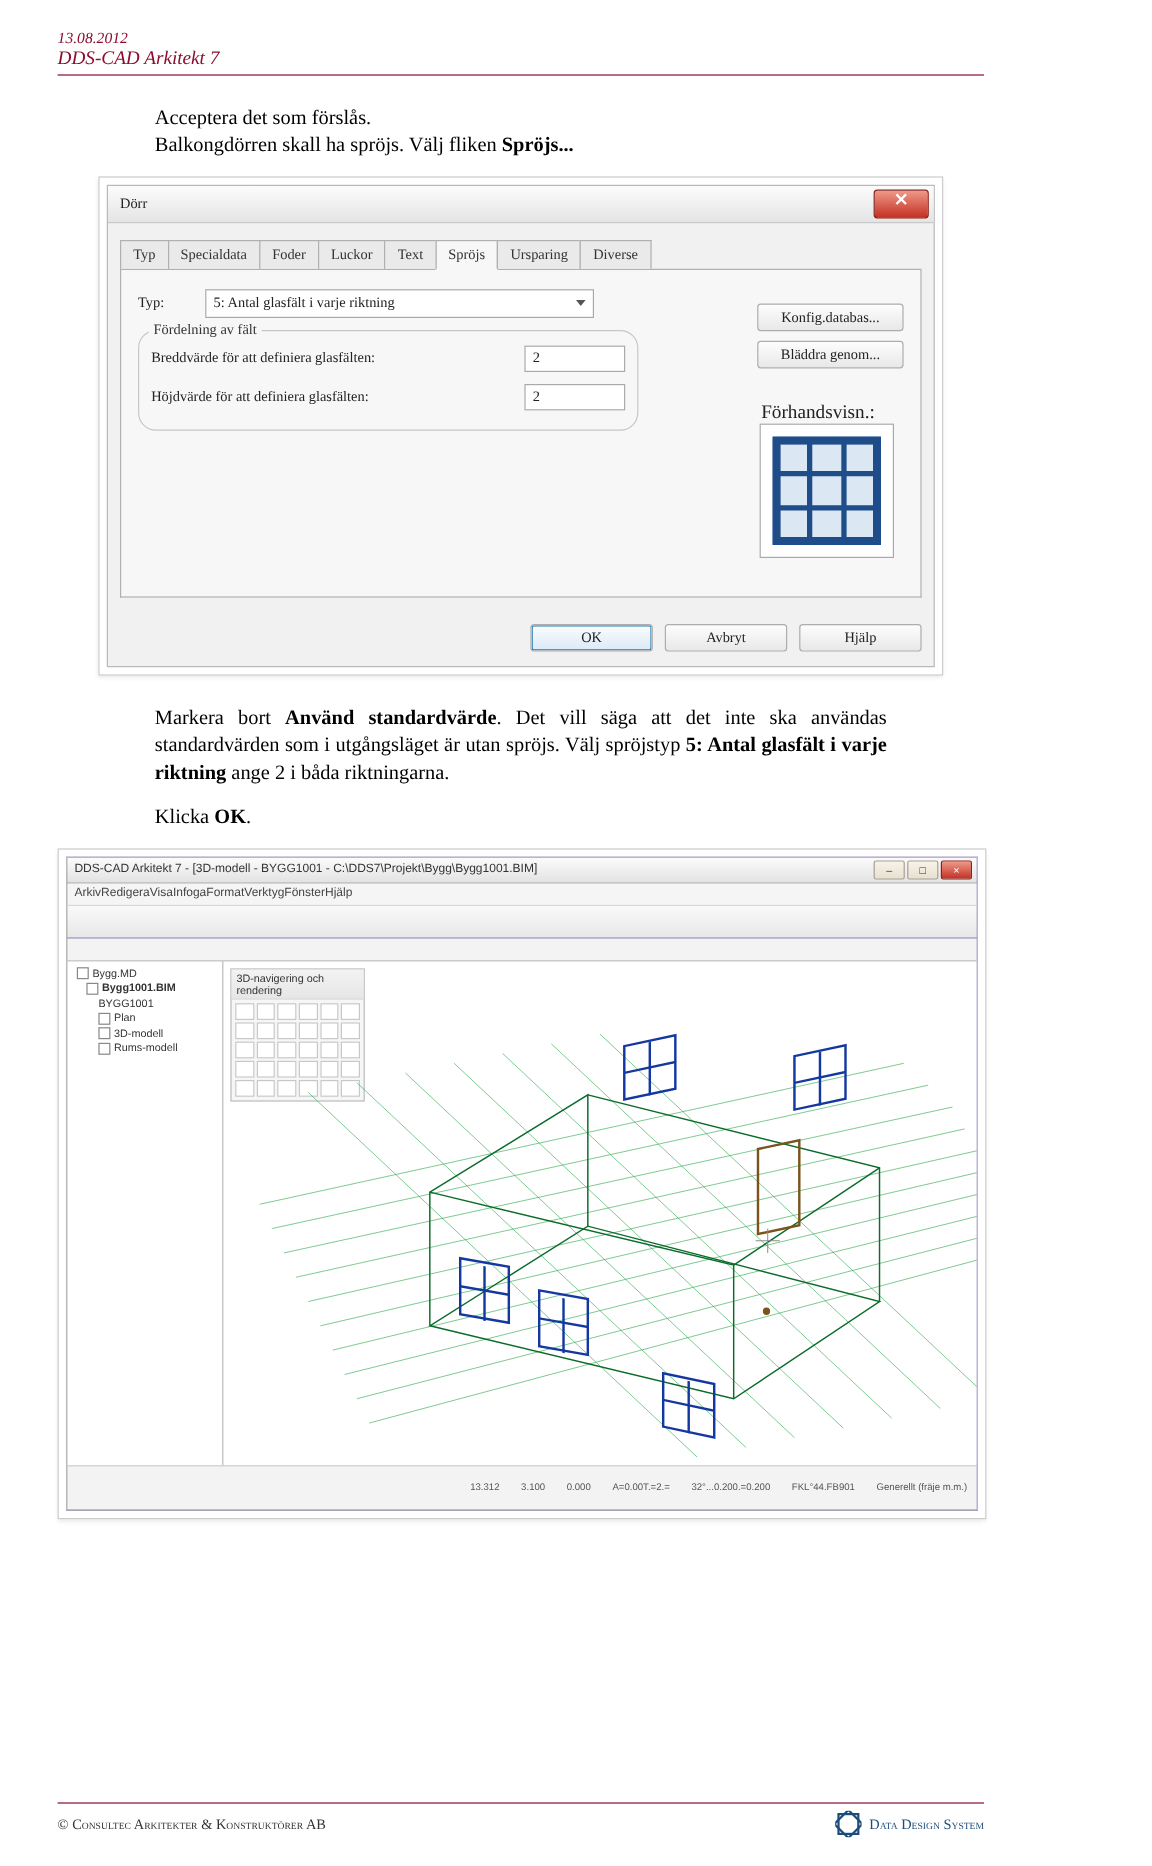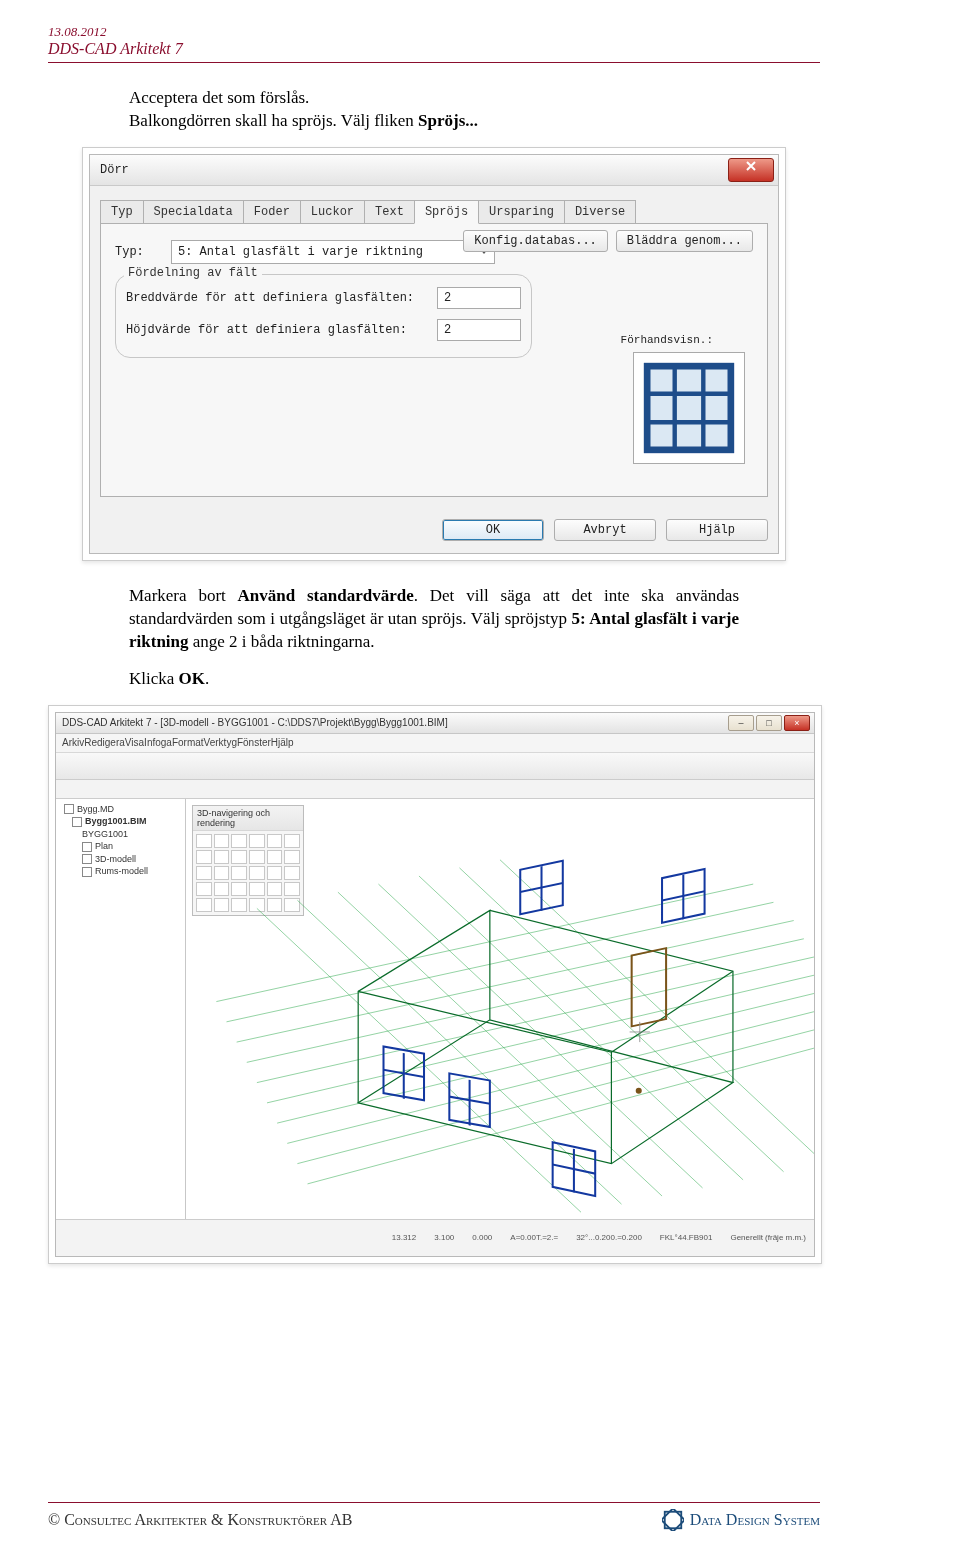--- a/index.html
+++ b/index.html
@@ -11,38 +11,38 @@
   .hdr .right{text-align:right;color:#8a0e2e;font-style:italic}
   .hdr .right .chap{font-size:13px}
   .hdr .right .title{font-size:26px;font-family:Georgia,serif}
   .hr{height:1px;background:#8a0e2e;margin:4px 0 24px 0}
 
   .body-txt{width:610px;margin:24px auto 14px auto;font-family:"Times New Roman",serif;font-size:17px;line-height:1.35;text-align:justify}
   .body-txt b{font-weight:bold}
 
   
   .dlg-wrap{width:690px;margin:0 auto 18px auto;border:1px solid #ccc;padding:6px;background:#fff;box-shadow:0 2px 4px rgba(0,0,0,.1)}
-  .dlg{background:#f1f1f1;border:1px solid #b9b9b9;font-family:Liberation Mono, monospace;font-size:12px;color:#222}
+  .dlg{background:#f1f1f1;border:1px solid #b9b9b9;font-family:Liberation Serif, serif;font-size:12px;color:#222}
   .dlg-titlebar{height:30px;display:flex;align-items:center;justify-content:space-between;background:linear-gradient(#fcfcfc,#e4e4e4);border-bottom:1px solid #c9c9c9;padding:0 4px 0 10px}
   .dlg-close{width:44px;height:22px;border-radius:3px;background:linear-gradient(#e98,#c53125);border:1px solid #8a2016;position:relative}
   .dlg-close svg{display:block;margin:auto}
   .tabbar{display:flex;gap:0;margin:14px 10px 0 10px;border-bottom:1px solid #b0b0b0}
   .tab{padding:4px 10px;border:1px solid #b0b0b0;border-bottom:none;background:#eaeaea;margin-right:-1px;color:#333;font-size:12px}
   .tab.active{background:#f7f7f7;border-bottom:1px solid #f7f7f7;margin-bottom:-1px;font-weight:normal}
   .tabbody{background:#f7f7f7;border:1px solid #b0b0b0;border-top:none;margin:0 10px 14px 10px;padding:16px 14px;position:relative;min-height:240px}
   .row{display:flex;align-items:center;margin-bottom:10px}
   .chk{width:14px;height:14px;border:1px solid #888;background:#fff;margin-right:6px}
   .combo{display:flex;align-items:center;border:1px solid #aaa;background:#fff;height:22px;padding:0 6px;width:310px;justify-content:space-between}
   .combo .arrow{width:0;height:0;border-left:4px solid transparent;border-right:4px solid transparent;border-top:5px solid #555}
   .field-group{border:1px solid #c7c7c7;border-radius:15px;padding:12px 10px 6px 10px;margin-top:8px;position:relative;width:395px}
   .field-group .legend{position:absolute;top:-9px;left:8px;background:#f7f7f7;padding:0 4px;font-size:12px;color:#333}
   .num-input{border:1px solid #aaa;background:#fff;height:20px;width:70px;padding:0 6px;display:flex;align-items:center}
-  .side-btns{position:absolute;right:14px;top:6px;display:flex;flex-direction:row;gap:8px}
+  .side-btns{position:absolute;right:14px;top:28px;display:flex;flex-direction:column;gap:8px}
   .winbtn{border:1px solid #adadad;background:linear-gradient(#fdfdfd,#e8e8e8);padding:3px 10px;border-radius:3px;min-width:100px;text-align:center;font-size:12px}
-  .preview-lbl{position:absolute;right:54px;top:110px;font-size:11px}
+  .preview-lbl{position:absolute;right:38px;top:110px;font-size:16px}
   .preview-box{position:absolute;right:22px;top:128px;width:110px;height:110px;border:1px solid #aaa;background:#fff}
   .preview-box svg{width:100%;height:100%}
   .dlg-foot{display:flex;justify-content:flex-end;gap:10px;padding:8px 10px 12px 10px}
   .dlg-foot .winbtn{min-width:80px}
   .dlg-foot .winbtn.primary{box-shadow:0 0 0 1px #2a7ab0 inset;background:linear-gradient(#fafdff,#dce9f5)}
 
   
   .shot-wrap{width:760px;margin:14px auto 0 auto;border:1px solid #ccc;padding:6px;background:#fff;box-shadow:0 2px 4px rgba(0,0,0,.1)}
   .appwin{border:1px solid #b9b9b9;font-family:"Segoe UI",Tahoma,sans-serif;font-size:10px;color:#333;background:#4c1d95}
   .appwin .titlebar{height:20px;background:linear-gradient(#fbfbfb,#e3e3e3);border-bottom:1px solid #c6c6c6;display:flex;justify-content:space-between;align-items:center;padding:0 4px 0 6px}
@@ -61,21 +61,21 @@
   .viewport{flex:1;background:#fff;position:relative}
   .palette{position:absolute;left:6px;top:6px;width:110px;background:#f6f6f6;border:1px solid #bcbcbc;font-size:9px}
   .palette .pt{padding:2px 4px;border-bottom:1px solid #d6d6d6;background:linear-gradient(#f3f3f3,#e6e6e6)}
   .palette .grid{display:grid;grid-template-columns:repeat(6,1fr);gap:2px;padding:3px}
   .palette .grid span{height:12px;border:1px solid #c8c8c8;background:#fff}
   .drawing{position:absolute;inset:0}
   .statusbar{height:16px;background:#f3f3f3;border-top:1px solid #ccc;font-size:8px;display:flex;justify-content:flex-end;gap:18px;padding:10px 8px;align-items:center;color:#555}
 
   
   .ftr-line{position:absolute;left:48px;right:48px;bottom:52px;height:1px;background:#8a0e2e}
-  .ftr{position:absolute;left:48px;right:48px;bottom:24px;display:flex;justify-content:space-between;align-items:center;font-size:16px}
+  .ftr{position:absolute;left:48px;right:48px;bottom:24px;display:flex;justify-content:space-between;align-items:center;font-size:12px}
   .ftr .left{color:#333;font-variant:small-caps}
   .ftr .right{display:flex;align-items:center;gap:6px;color:#1c4c7a;font-variant:small-caps}
   .ftr .right .logo{width:22px;height:22px}
 </style>
 </head>
 <body>
 
 <div class="page">
   <div class="hdr">
     <div class="left">

